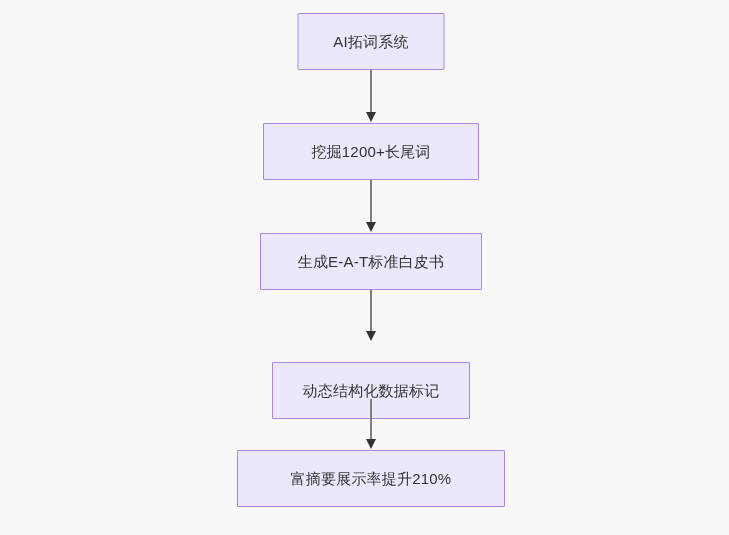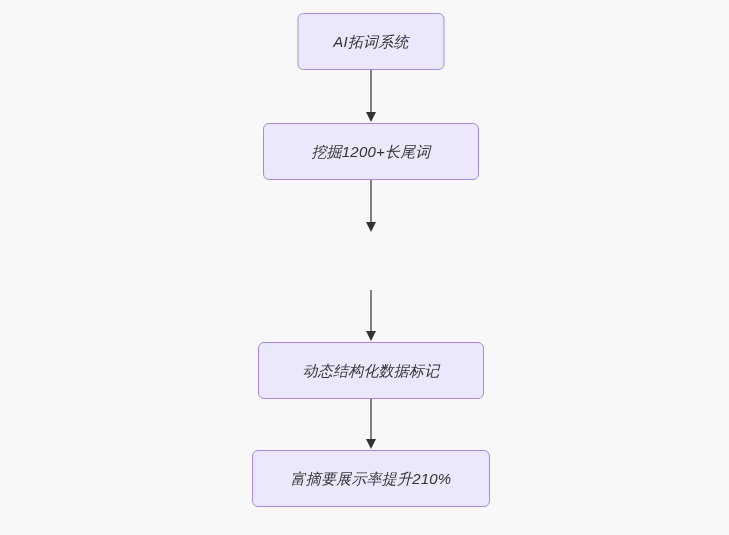--- a/index.html
+++ b/index.html
@@ -21,28 +21,27 @@
     top: 0;
     width: 729px;
     height: 535px;
   }
 
   .node {
     position: absolute;
     box-sizing: border-box;
     background: #ebe8fc;
     border: 1.4px solid #a78bda;
-    border-radius: 6px;
+    border-radius: 1px;
     display: flex;
     align-items: center;
     justify-content: center;
     height: 57px;
     transform: translateX(-50%);
     left: 371px;
-    font-style: italic;
   }
 
   .node-label {
     font-size: 15px;
     line-height: 1;
     color: #333333;
     letter-spacing: 0.2px;
     white-space: nowrap;
     text-align: center;
   }
@@ -57,22 +56,22 @@
 
   .edge svg {
     display: block;
     overflow: visible;
   }
 
   
   #node-0 { top: 13px;  width: 147px; }
   #node-1 { top: 123px; width: 216px; }
   #node-2 { top: 233px; width: 222px; }
-  #node-3 { top: 342px; width: 226px; }
-  #node-4 { top: 450px; width: 238px; }
+  #node-3 { top: 362px; width: 198px; }
+  #node-4 { top: 450px; width: 268px; }
 
   #edge-0 { top: 70px;  height: 53px; }
   #edge-1 { top: 180px; height: 53px; }
   #edge-2 { top: 290px; height: 52px; }
   #edge-3 { top: 399px; height: 51px; }
 </style>
 </head>
 <body>
 
 <div id="flowchart">
@@ -92,20 +91,23 @@
     <span class="node-label">挖掘1200+长尾词</span>
   </div>
 
   <div class="edge" id="edge-1">
     <svg width="16" height="53" viewBox="0 0 16 53" aria-hidden="true">
       <line x1="8" y1="0" x2="8" y2="44" stroke="#808080" stroke-width="2"></line>
       <polygon points="8,52 3,42 13,42" fill="#333333"></polygon>
     </svg>
   </div>
 
+  <div class="node" id="node-2">
+    <span class="node-label">生成E-A-T标准白皮书</span>
+  </div>
 
   <div class="edge" id="edge-2">
     <svg width="16" height="52" viewBox="0 0 16 52" aria-hidden="true">
       <line x1="8" y1="0" x2="8" y2="43" stroke="#808080" stroke-width="2"></line>
       <polygon points="8,51 3,41 13,41" fill="#333333"></polygon>
     </svg>
   </div>
 
   <div class="node" id="node-3">
     <span class="node-label">动态结构化数据标记</span>

